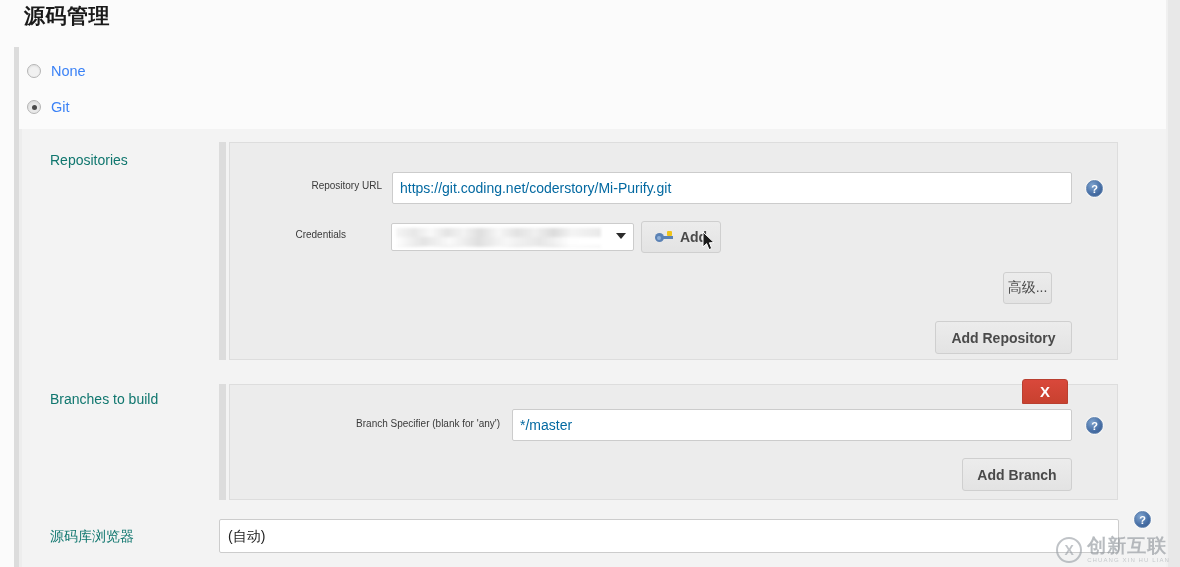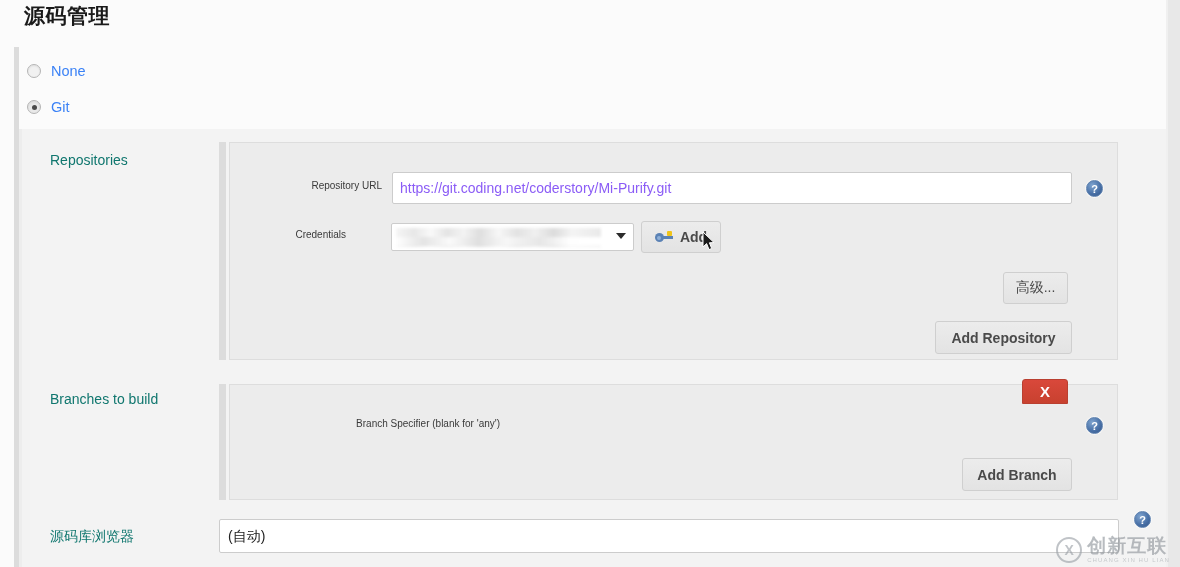--- a/index.html
+++ b/index.html
@@ -115,21 +115,21 @@
     font-size: 10px;
     color: #3a3a3a;
     text-align: right;
   }
   .text-input {
     position: absolute;
     background: #ffffff;
     border: 1px solid #cccccc;
     border-radius: 2px;
     font-size: 14px;
-    color: #8b5cf6;
+    color: #0369a1;
     padding: 0 7px;
     line-height: 30px;
     height: 32px;
     font-family: "Liberation Sans", "DejaVu Sans", sans-serif;
     outline: none;
   }
   .select-box {
     position: absolute;
     background: #ffffff;
     border: 1px solid #cccccc;
@@ -368,30 +368,31 @@
     </span>
     <span>Add</span>
   </div>
 
   <div class="cursor" style="left:702px; top:231px;">
     <svg width="14" height="20" viewBox="0 0 14 20">
       <path d="M1 1 L1 16 L4.6 12.6 L7 18.6 L9.7 17.5 L7.4 11.8 L12 11.6 Z" fill="#1a1a1a" stroke="#ffffff" stroke-width="1"></path>
     </svg>
   </div>
 
-  <div class="btn cn" style="left:1003px; top:272px; width:65px; height:32px;">高级...</div>
+  <div class="btn cn" style="left:1003px; top:272px; width:49px; height:32px;">高级...</div>
   <div class="btn" style="left:935px; top:321px; width:137px; height:33px;">Add Repository</div>
 
   <div class="row-label" style="left:50px; top:391px;">Branches to build</div>
   <div class="block-handle" style="left:219px; top:384px; height:116px;"></div>
   <div class="panel" style="left:229px; top:384px; width:889px; height:116px;"></div>
 
   <div class="btn-delete" style="left:1022px; top:379px; width:46px; height:25px;">X</div>
 
   <div class="field-label" style="left:200px; top:418px; width:300px;">Branch Specifier (blank for 'any')</div>
+  <input class="text-input" style="left: 512px; top: 409px; width: 560px;" value="*/master">
   <div class="help-icon" style="left:1086px; top:417px;">?</div>
 
   <div class="btn" style="left:962px; top:458px; width:110px; height:33px;">Add Branch</div>
 
   <div class="row-label" style="left:50px; top:528px;">源码库浏览器</div>
   <div class="wide-input" style="left:219px; top:519px; width:900px;">(自动)</div>
   <div class="help-icon" style="left:1134px; top:511px;">?</div>
 
   <div class="right-gutter-inner"></div>
   <div class="right-gutter"></div>

